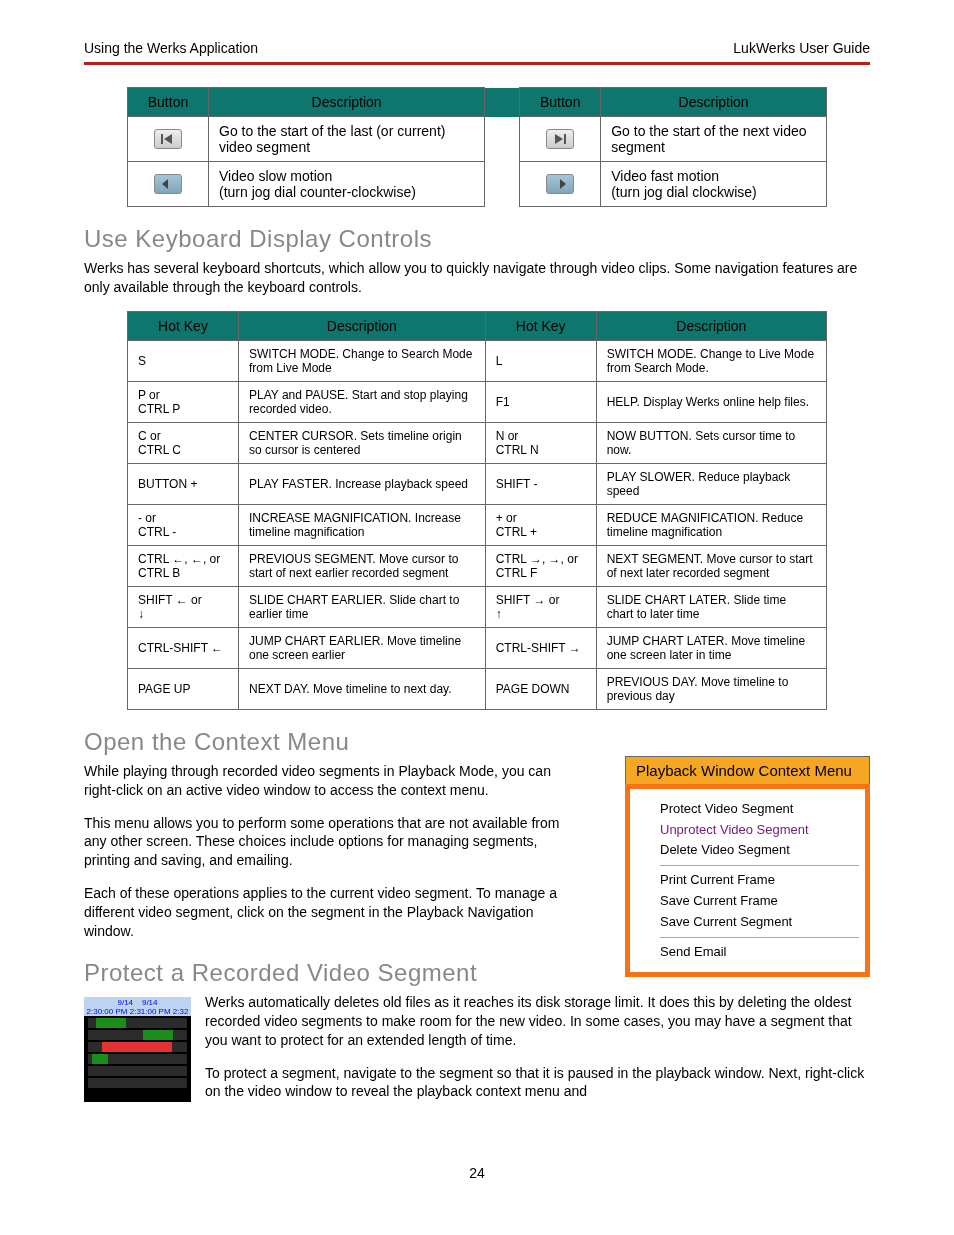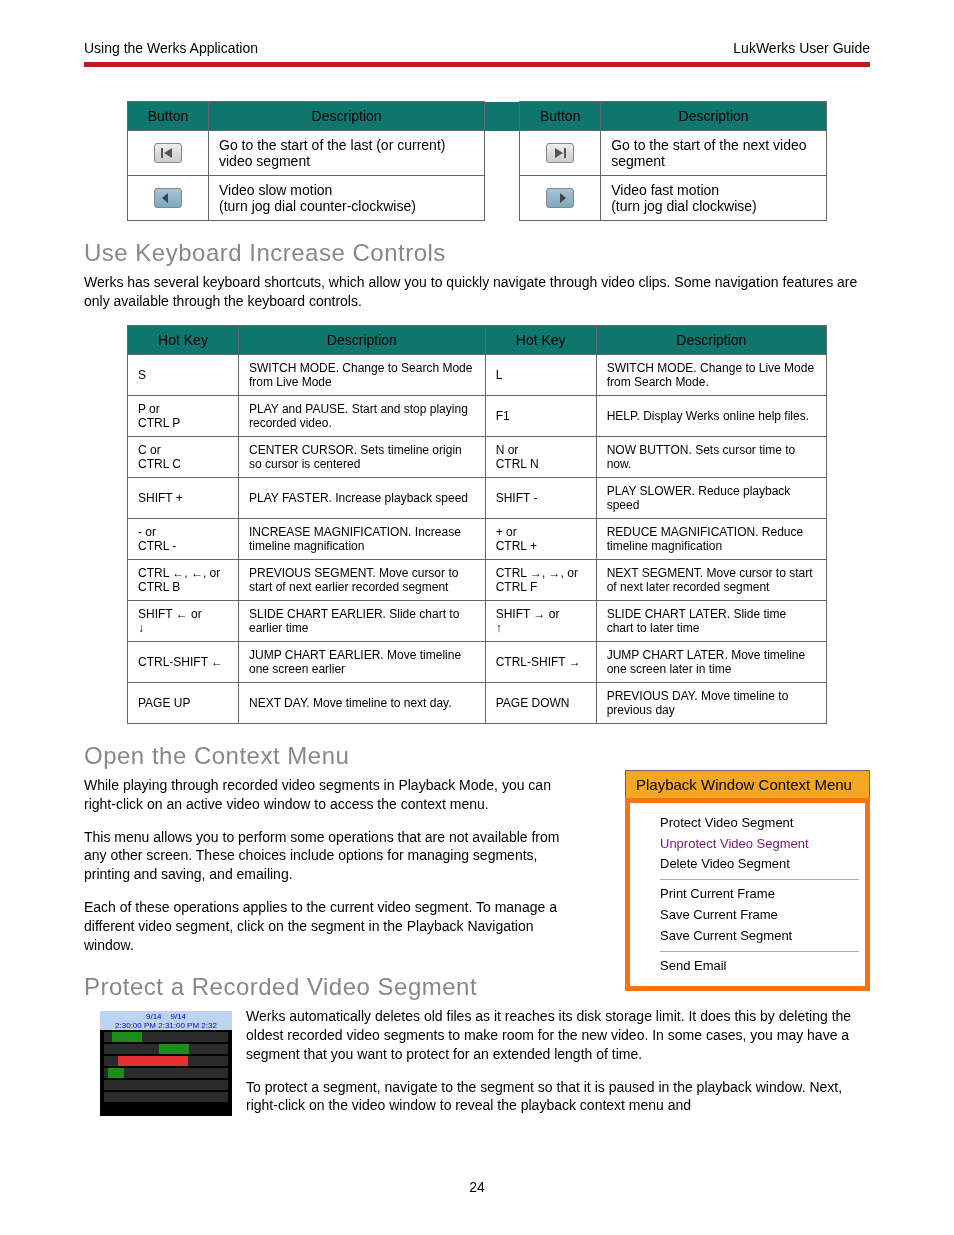--- a/index.html
+++ b/index.html
@@ -1,32 +1,32 @@
 <!DOCTYPE html>
 <html><head>
 <meta charset="utf-8">
 <style>
 body{margin:0;font-family:Arial,Helvetica,sans-serif;font-size:14px;color:#000;background:#fff}
 .page{width:870px;margin:0 auto;padding:40px 42px;box-sizing:border-box;position:relative}
-.header{display:flex;justify-content:space-between;font-size:14px;padding-bottom:6px;border-bottom:5px solid #b91c1c;margin-bottom:34px}
+.header{display:flex;justify-content:space-between;font-size:14px;padding-bottom:6px;border-bottom:3px solid #b91c1c;margin-bottom:22px}
 table.buttons,table.hotkeys{border-collapse:collapse;margin:0 auto 18px;width:700px}
 table.buttons td,table.buttons th,table.hotkeys td,table.hotkeys th{border:1px solid #666;padding:6px 10px;vertical-align:middle;text-align:left}
 table.buttons th,table.hotkeys th{background:#0f766e;text-align:center;font-weight:normal}
 table.buttons td.ic{text-align:center;width:60px}
 table.hotkeys td.hk{width:90px;font-size:12px}
 table.hotkeys td.desc{font-size:12px}
 h2{font-family:"Arial Narrow",Arial,sans-serif;font-weight:normal;color:#888;font-size:24px;margin:18px 0 6px;letter-spacing:.5px}
 p{margin:0 0 14px;line-height:1.35}
 .ctx{float:right;width:245px;margin:-6px 0 10px 20px}
 .ctx-title{background:#f5a623;border:1px solid #666;border-bottom:none;padding:5px 10px;font-size:15px}
 .ctx-body{border:5px solid #f97316;padding:10px 6px 10px 30px;background:#fff;font-size:13px;line-height:1.6}
 .ctx-body div{border:none}
 .ctx-body .disabled{color:#701a75}
 .ctx-body hr{margin:4px 0;border:none;border-top:1px solid #aaa}
-.timeline-img{float:left;width:132px;height:105px;margin:4px 14px 6px 16px;background:#000;position:relative;font-size:8px;color:#00f}
+.timeline-img{float:left;width:107px;height:105px;margin:4px 14px 6px 0;background:#000;position:relative;font-size:8px;color:#00f}
 .timeline-img .top{background:#bcd4ef;height:18px;line-height:9px;text-align:center;padding-top:1px}
 .timeline-img .row{height:10px;background:#2b2b2b;margin:2px 4px;position:relative}
 .timeline-img .bar{position:absolute;height:100%}
 .footer{text-align:center;margin-top:50px}
 .iconbtn{display:inline-block;width:26px;height:18px;background:linear-gradient(#eee,#ccc);border:1px solid #888;border-radius:3px;vertical-align:middle;position:relative}
 .iconbtn svg{position:absolute;top:1px;left:3px}
 .jog{background:linear-gradient(#a7c5d8,#7fa6bd)}
 .gap{width:14px;border-top:none!important;border-bottom:none!important;background:transparent}
 </style>
 </head>
@@ -69,21 +69,21 @@
           <td class="gap"></td>
  <td class="ic"><span class="iconbtn jog"><svg width="20" height="16">
                 <polygon points="10,3 16,8 10,13" fill="#444"></polygon>
               </svg></span></td>
  <td style="white-space:pre-line">Video fast motion
 (turn jog dial clockwise)</td>
 </tr>
 </tbody>
     </table>
 
-<h2>Use Keyboard Increase Controls</h2>
+<h2>Use Keyboard Display Controls</h2>
 <p>Werks has several keyboard shortcuts, which allow you to quickly navigate through video clips. Some navigation features are only available through the keyboard controls.</p>
 
 <table class="hotkeys">
 <tbody>
         <tr>
  <th>Hot Key</th>
  <th>Description</th>
  <th>Hot Key</th>
  <th>Description</th>
 </tr>
@@ -104,21 +104,21 @@
         </tr>
         <tr>
           <td class="hk" style="white-space:pre-line">C or
 CTRL C</td>
           <td class="desc">CENTER CURSOR. Sets timeline origin so cursor is centered</td>
           <td class="hk" style="white-space:pre-line">N or
 CTRL N</td>
           <td class="desc">NOW BUTTON. Sets cursor time to now.</td>
         </tr>
         <tr>
-          <td class="hk" style="white-space:pre-line">SHIFT +</td>
+          <td class="hk" style="white-space:pre-line">BUTTON +</td>
           <td class="desc">PLAY FASTER. Increase playback speed</td>
           <td class="hk" style="white-space:pre-line">SHIFT -</td>
           <td class="desc">PLAY SLOWER. Reduce playback speed</td>
         </tr>
         <tr>
           <td class="hk" style="white-space:pre-line">- or
 CTRL -</td>
           <td class="desc">INCREASE MAGNIFICATION. Increase timeline magnification</td>
           <td class="hk" style="white-space:pre-line">+ or
 CTRL +</td>

